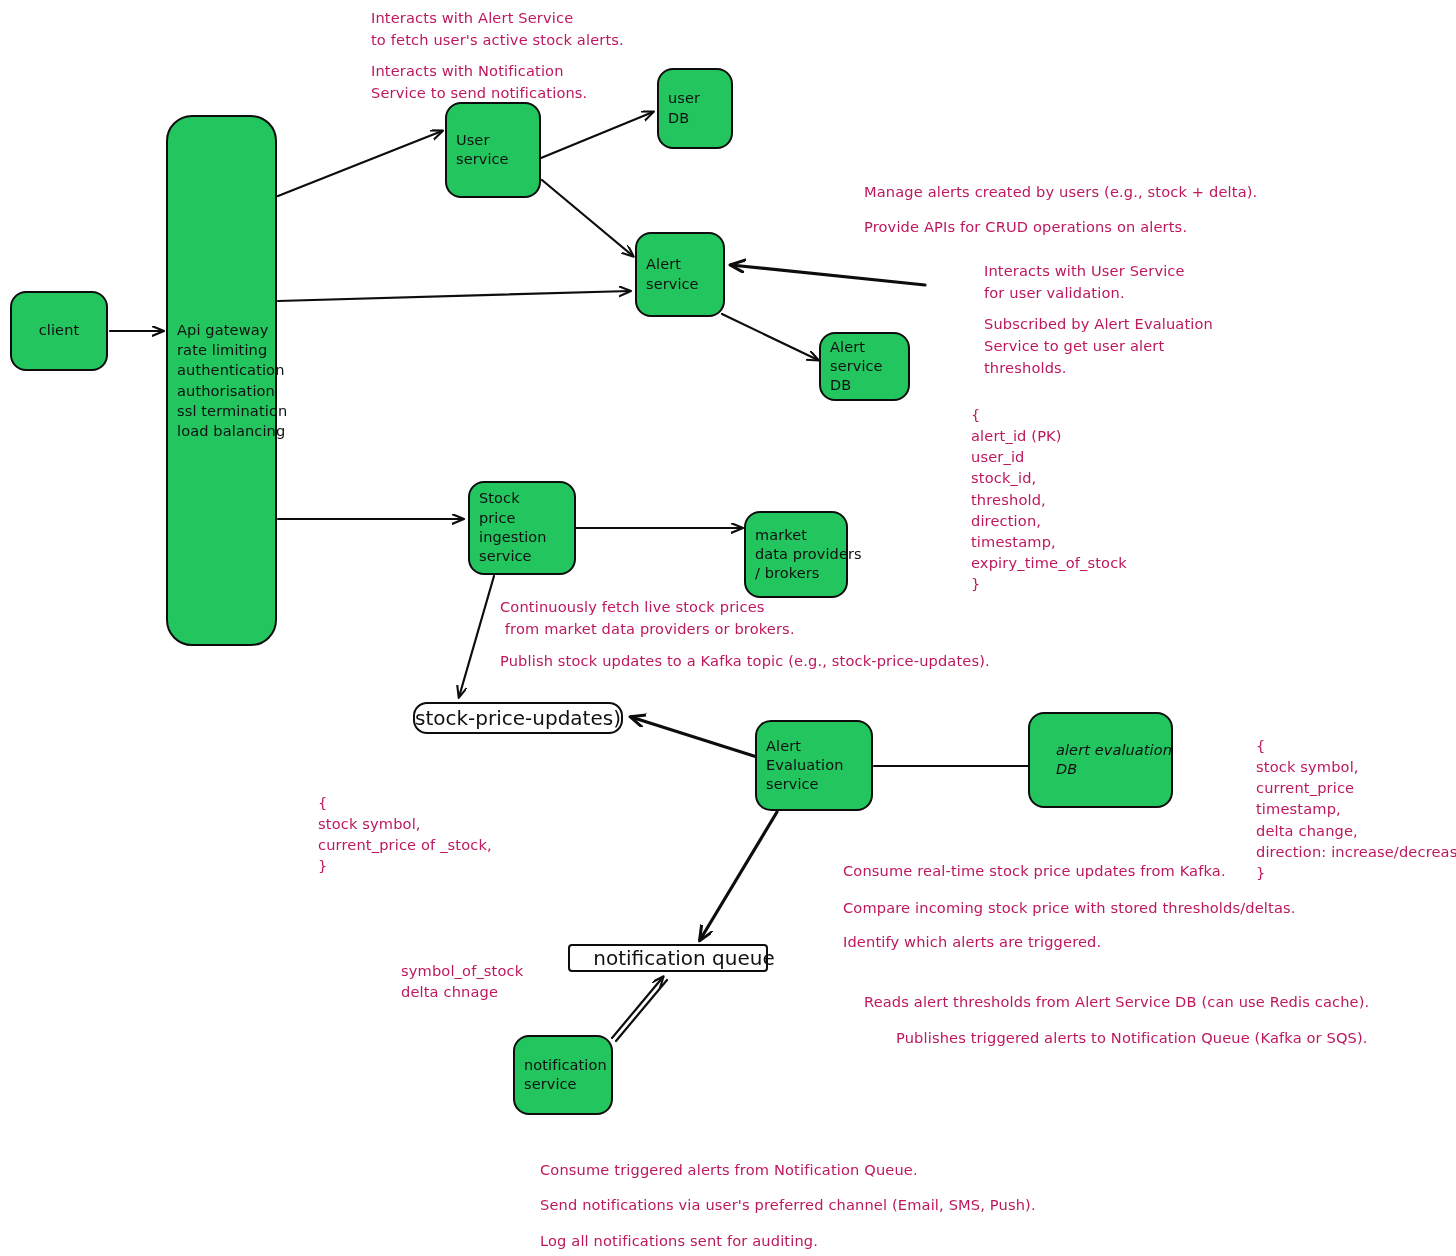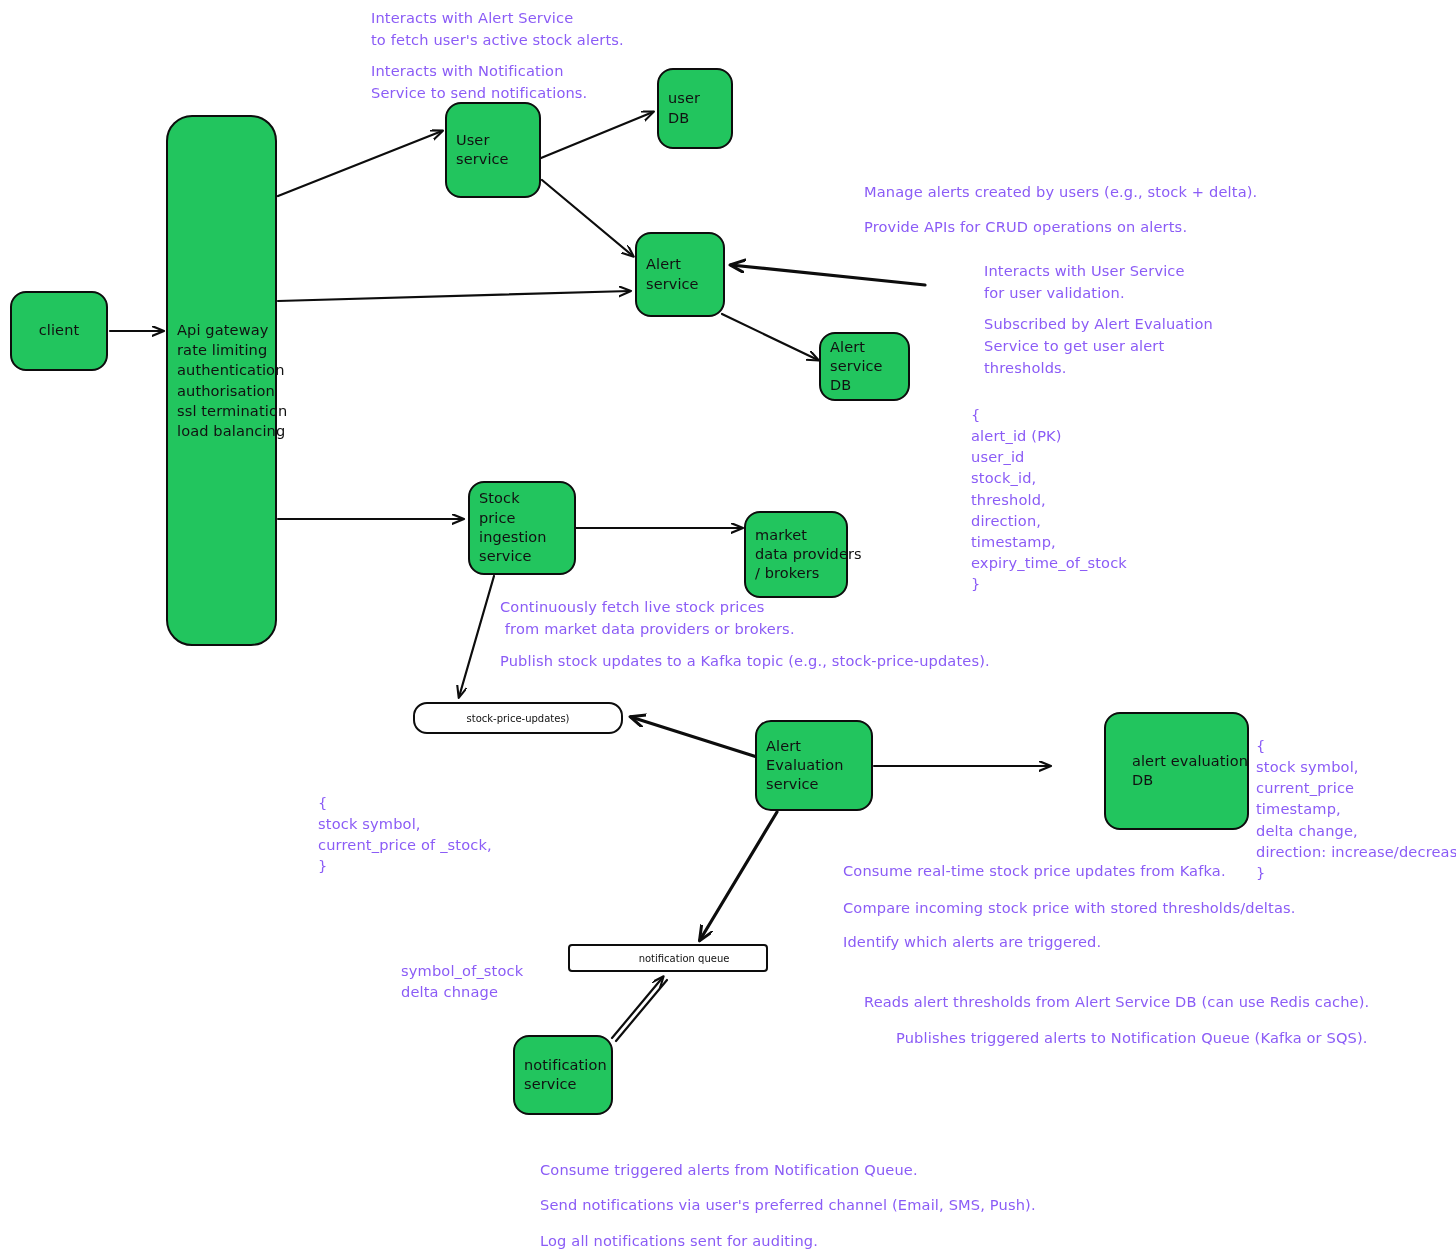--- a/index.html
+++ b/index.html
@@ -49,30 +49,30 @@
     box-sizing: border-box;
     border: 2.2px solid #0d0d0d;
     background: #ffffff;
     border-radius: 14px;
     display: flex;
     align-items: center;
     justify-content: center;
     z-index: 2;
   }
   .pill .lbl {
-    font-size: 10px;
+    font-size: 20px;
     white-space: pre;
   }
   .pill.sq { border-radius: 4px; padding-left: 32px; }
   .note {
     position: absolute;
     white-space: pre;
     font-size: 14.6px;
     line-height: 1.52;
-    color: #8b5cf6;
+    color: #be185d;
     z-index: 3;
     letter-spacing: 0.15px;
   }
   .note.tight { line-height: 1.45; }
   .gw .lbl { font-size: 14.6px; line-height: 1.38; }
 </style>
 </head>
 <body>
 
 <div id="canvas">
@@ -169,21 +169,21 @@
   <div class="pill" style="left:413px; top:702px; width:210px; height:32px;">
     <div class="lbl">stock-price-updates)</div>
   </div>
 
   <div class="node" style="left:755px; top:720px; width:118px; height:91px;">
     <div class="lbl">Alert
 Evaluation
 service</div>
   </div>
 
-  <div class="node" style="left:1104px; top:712px; width:145px; height:118px;">
+  <div class="node" style="left:1028px; top:712px; width:145px; height:96px;font-style:italic;">
     <div class="lbl" style="padding-left:26px;">alert evaluation
 DB</div>
   </div>
 
   <div class="pill sq" style="left:568px; top:944px; width:200px; height:28px;">
     <div class="lbl">notification queue</div>
   </div>
 
   <div class="node" style="left:513px; top:1035px; width:100px; height:80px;">
     <div class="lbl">notification

